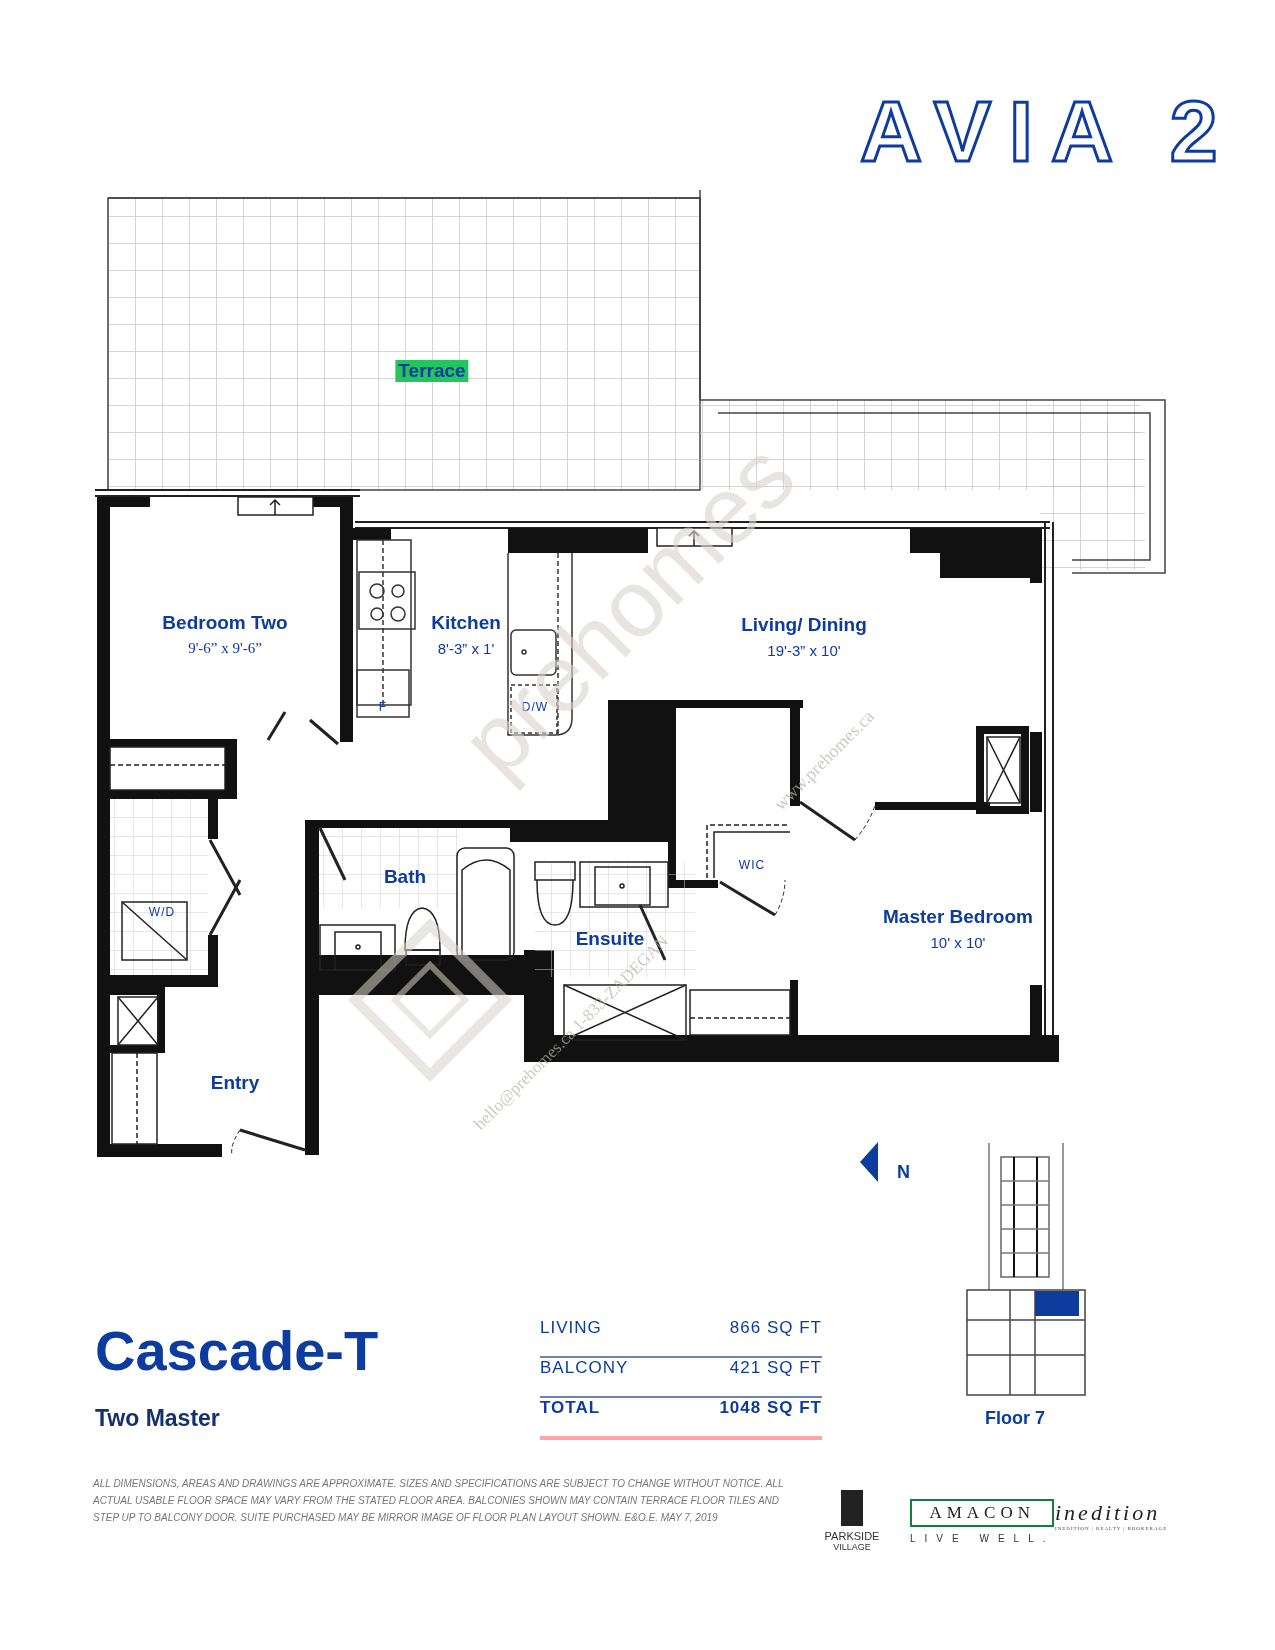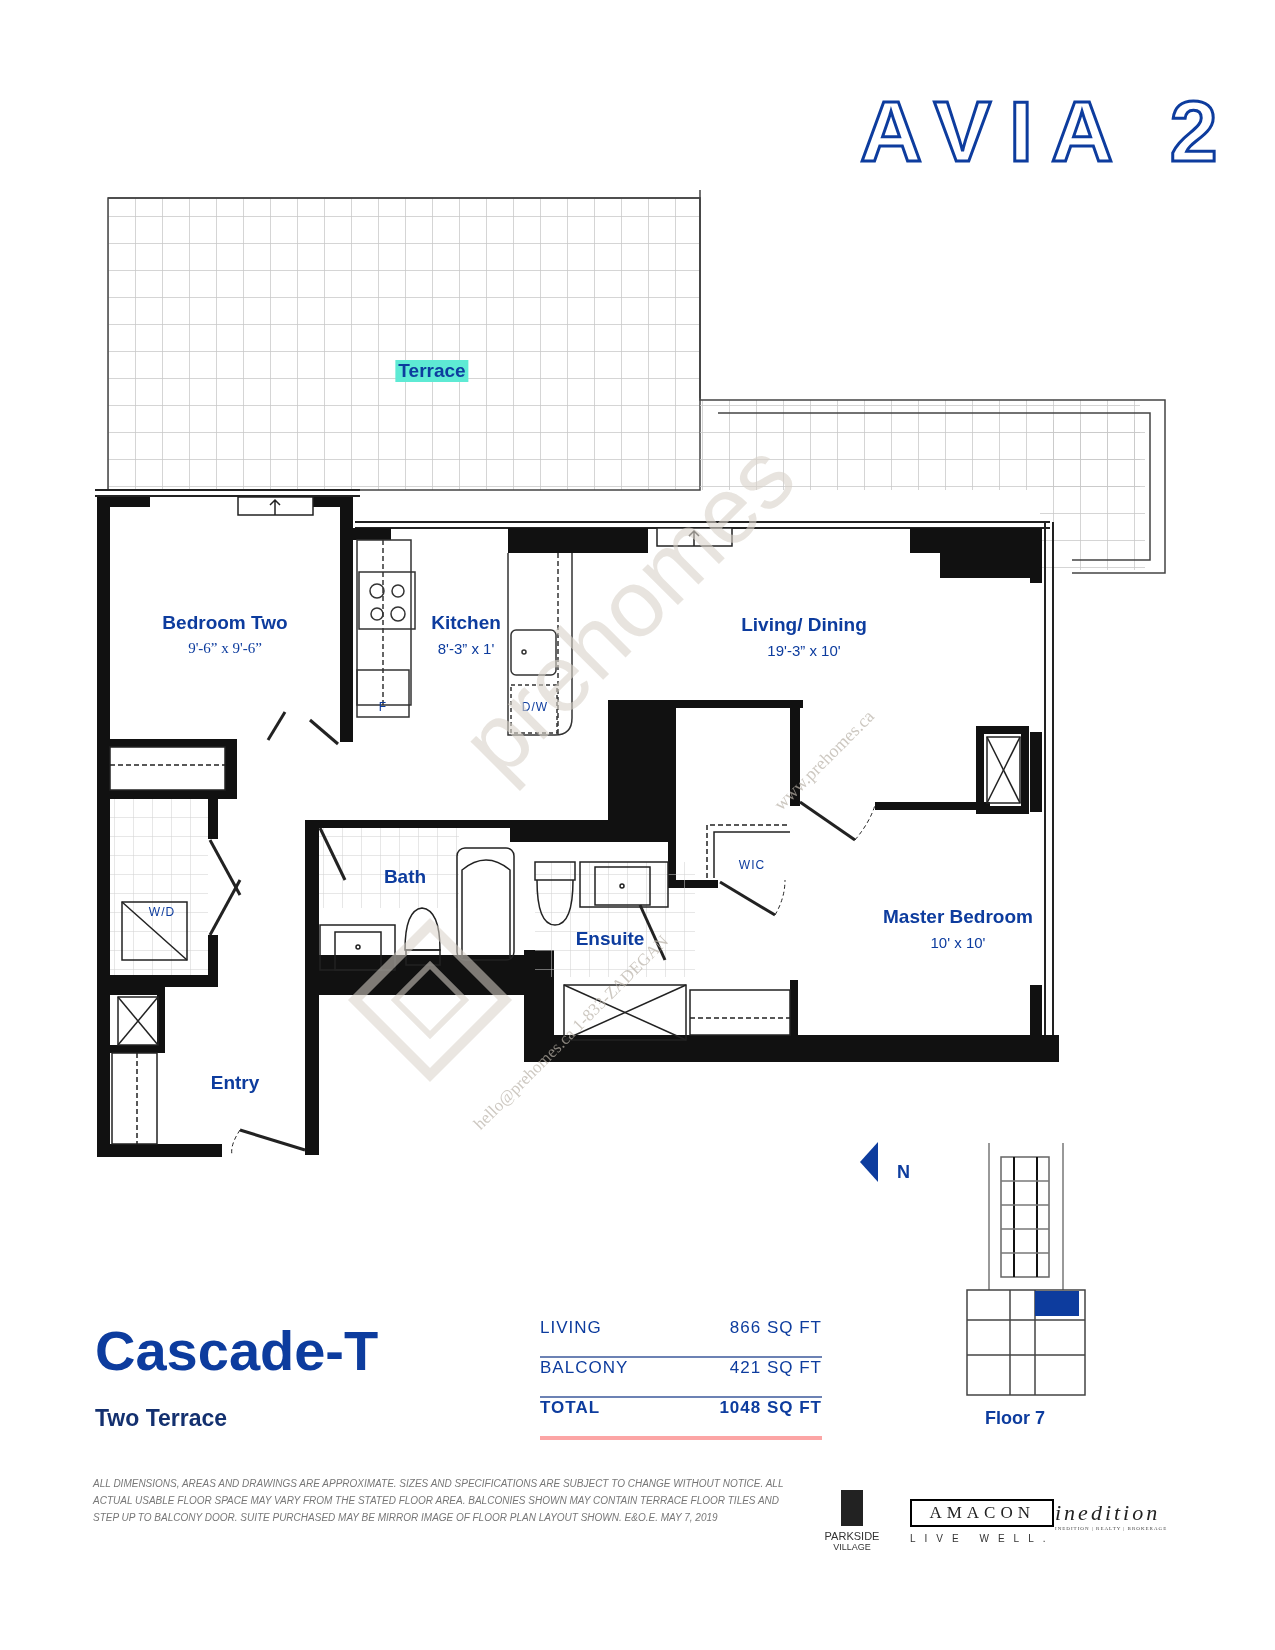--- a/index.html
+++ b/index.html
@@ -3,34 +3,34 @@
 <meta charset="utf-8">
 <style>
   html,body{margin:0;padding:0;background:#fff;}
   body{width:1275px;height:1650px;position:relative;overflow:hidden;font-family:"Liberation Sans",sans-serif;}
   .abs{position:absolute;}
   .brand{left:860px;top:88px;font-size:86px;letter-spacing:18px;font-weight:700;color:#fff;
     -webkit-text-stroke:3px #0d3c9e;font-family:"Liberation Sans",sans-serif;line-height:1;}
   .room-label{position:absolute;color:#0d3c9e;font-weight:700;font-size:19px;text-align:center;white-space:nowrap;transform:translateX(-50%);}
   .room-dim{position:absolute;color:#0d3c9e;font-size:15px;text-align:center;white-space:nowrap;transform:translateX(-50%);}
   .small-label{position:absolute;color:#0d3c9e;font-size:12px;letter-spacing:1px;transform:translateX(-50%);}
-  .terrace-label{background:#5eead4;padding:0 3px;}
+  .terrace-label{background:#22c55e;padding:0 3px;}
   .title{left:95px;top:1318px;font-size:56px;font-weight:700;color:#0d3c9e;}
   .subtitle{left:95px;top:1405px;font-size:23px;font-weight:700;color:#13306f;}
   .area-table{left:540px;top:1318px;width:282px;}
   .area-row{display:flex;justify-content:space-between;height:38px;align-items:flex-start;border-bottom:2px solid #6c82b4;color:#0d3c9e;font-size:17px;letter-spacing:1px;}
   .area-row.total{font-weight:700;border-bottom:4px solid #fca5a5;}
   .area-row.first{border-bottom:2px solid #6c82b4;}
   .disclaimer{left:93px;top:1475px;width:700px;font-size:10px;color:#777;line-height:17px;font-style:italic;}
   .floor-label{left:985px;top:1408px;font-size:18px;font-weight:700;color:#0d3c9e;}
   .north-label{left:897px;top:1162px;font-size:18px;font-weight:700;color:#0d3c9e;}
   .logo-parkside{left:820px;top:1490px;width:64px;text-align:center;font-size:11px;color:#333;}
   .logo-parkside .mark{width:22px;height:36px;background:#222;margin:0 auto 4px;}
   .logo-amacon{left:910px;top:1499px;text-align:center;}
-  .logo-amacon .box{border:2px solid #000000;padding:2px 8px;font-family:"Liberation Serif",serif;font-size:17px;letter-spacing:5px;color:#222;}
+  .logo-amacon .box{border:2px solid #15803d;padding:2px 8px;font-family:"Liberation Serif",serif;font-size:17px;letter-spacing:5px;color:#222;}
   .logo-amacon .tag{font-size:10px;letter-spacing:9px;color:#333;margin-top:6px;}
   .logo-inedition{left:1055px;top:1500px;font-family:"Liberation Serif",serif;font-style:italic;font-size:22px;color:#222;letter-spacing:3px;}
   .logo-inedition small{display:block;font-size:5px;font-style:normal;letter-spacing:1px;text-align:right;color:#444;}
   svg{position:absolute;left:0;top:0;}
 </style>
 </head>
 <body>
 
 <div class="abs brand">AVIA 2</div>
 
@@ -254,21 +254,21 @@
 
 <div class="abs" style="left:440px;top:720px;font-size:95px;color:#d9d3ca;opacity:0.6;transform:rotate(-45deg);transform-origin:left top;white-space:nowrap;">prehomes</div>
 <div class="abs" style="left:770px;top:800px;font-size:18px;font-family:'Liberation Serif',serif;color:#b9b2a8;opacity:0.7;transform:rotate(-45deg);transform-origin:left top;white-space:nowrap;">www.prehomes.ca</div>
 <div class="abs" style="left:470px;top:1120px;font-size:17px;font-family:'Liberation Serif',serif;color:#b9b2a8;opacity:0.7;transform:rotate(-45deg);transform-origin:left top;white-space:nowrap;">hello@prehomes.ca 1-833-ZADEGAN</div>
 
 <div class="abs north-label">N</div>
 
 <div class="abs floor-label">Floor 7</div>
 
 <div class="abs title">Cascade-T</div>
-<div class="abs subtitle">Two Terrace</div>
+<div class="abs subtitle">Two Master</div>
 
 <div class="abs area-table">
   <div class="area-row first">
     <span>LIVING</span>
     <span>866 SQ FT</span>
   </div>
   <div class="area-row">
     <span>BALCONY</span>
     <span>421 SQ FT</span>
   </div>

